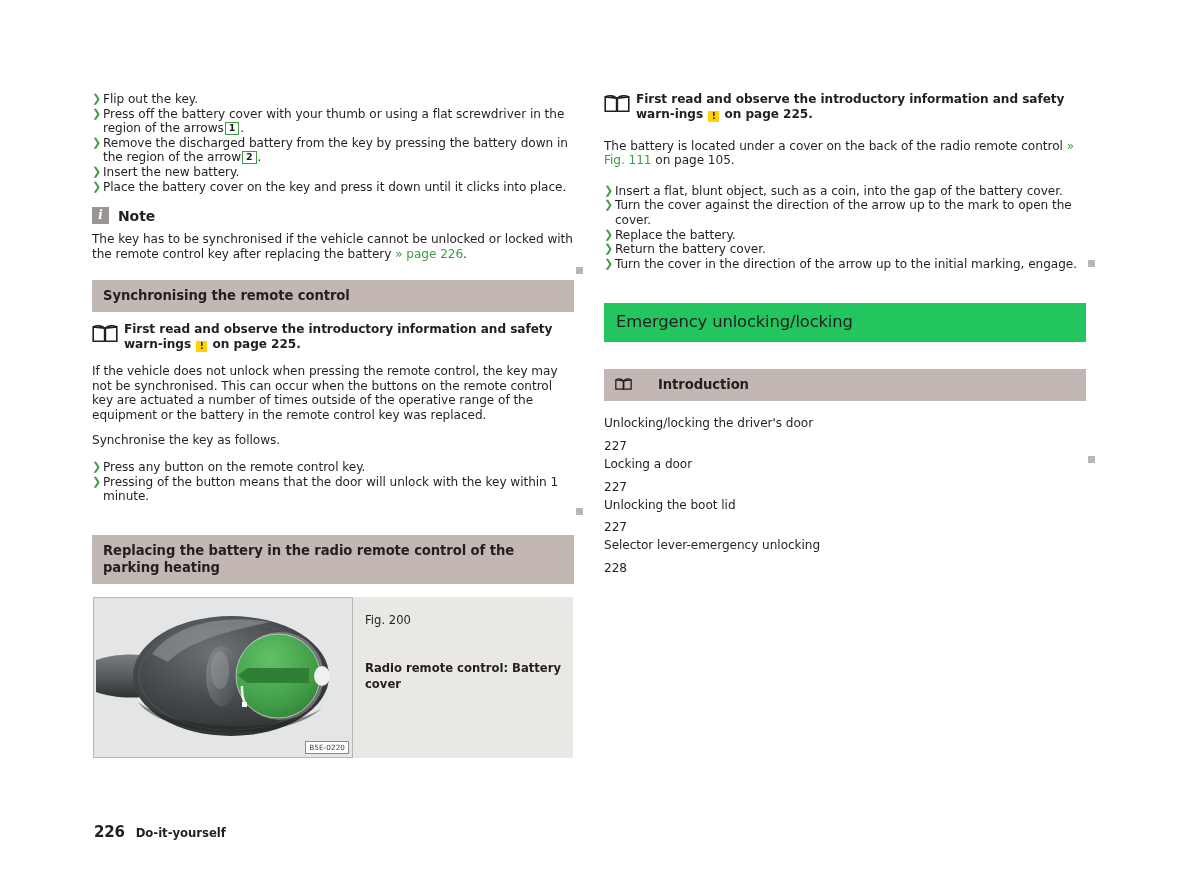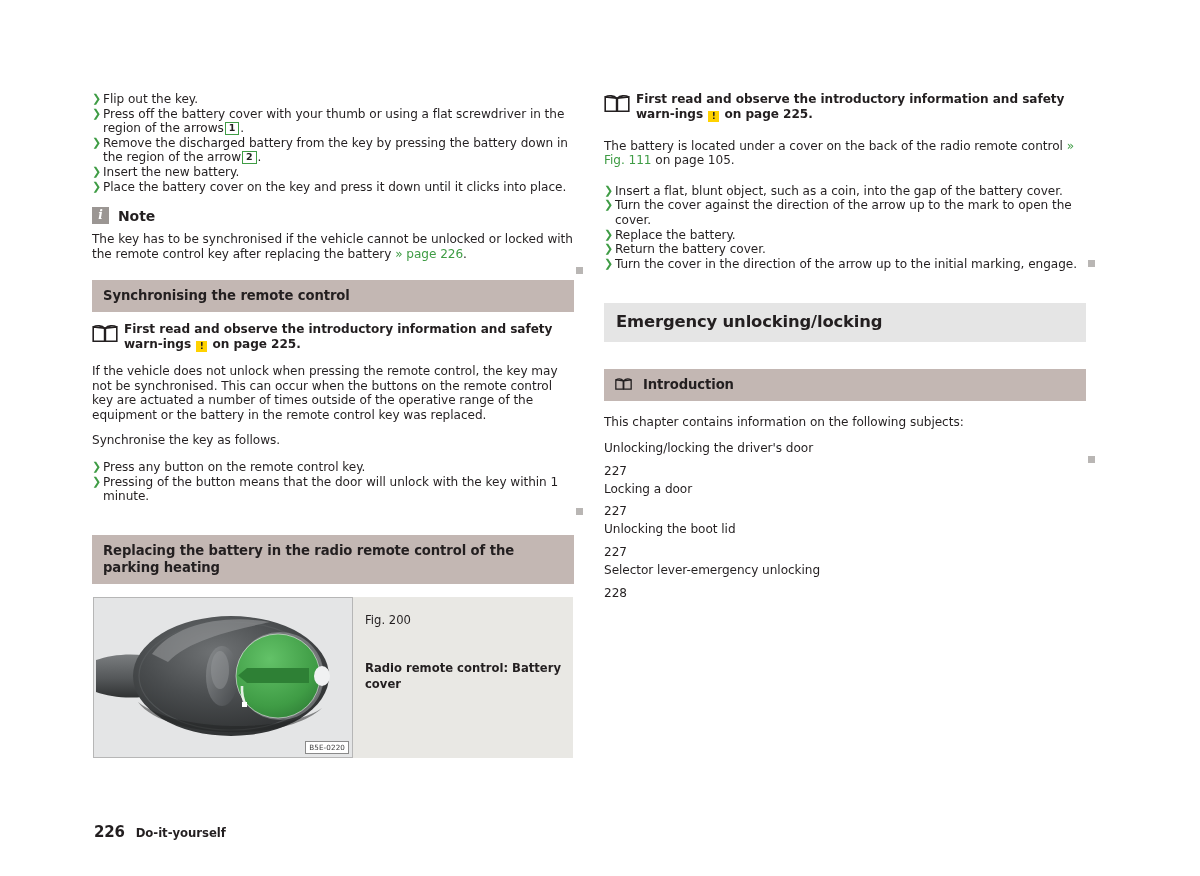--- a/index.html
+++ b/index.html
@@ -115,32 +115,32 @@
     background: #c3b7b3;
     padding: 7px 10px 8px 11px;
     font-size: 13.2px;
     font-weight: bold;
     line-height: 17px;
     letter-spacing: -0.1px;
     margin-bottom: 10px;
   }
   
   .bar-green {
-    background: #e5e5e5;
+    background: #22c55e;
     padding: 9px 11px 10px 12px;
     font-size: 16.4px;
-    font-weight: bold;
+    font-weight: normal;
     line-height: 20px;
     letter-spacing: -0.15px;
     margin-bottom: 9px;
   }
   .bar-grey.with-icon {
     display: flex;
     align-items: center;
-    gap: 11px;
+    gap: 26px;
     margin-top: 27px;
   }
 
   
   .readfirst {
     display: flex;
     align-items: flex-start;
     margin-bottom: 12px;
   }
   .readfirst .bookwrap {
@@ -437,21 +437,20 @@
           <svg width="17" height="13" viewBox="0 0 26 20" aria-hidden="true">
             <path d="M1.2 3.0 L1.2 17.2 L12.6 17.2 L12.6 4.3 Z" fill="none" stroke="#231f20" stroke-width="2"></path>
             <path d="M24.8 3.0 L24.8 17.2 L13.4 17.2 L13.4 4.3 Z" fill="none" stroke="#231f20" stroke-width="2"></path>
             <path d="M12.6 4.3 C10 1.5 5 1.0 1.2 3.0" fill="none" stroke="#231f20" stroke-width="2"></path>
             <path d="M13.4 4.3 C16 1.5 21 1.0 24.8 3.0" fill="none" stroke="#231f20" stroke-width="2"></path>
           </svg>
         </span>
         <span>Introduction</span>
       </div>
 
-      <p class="body-text" style="margin-bottom:0;">This chapter contains information on the following subjects:</p>
 
       <div class="toc">
         <div class="toc-row">
           <span class="t-label">Unlocking/locking the driver's door</span>
           <span class="t-leader"></span>
           <span class="t-page">227</span>
         </div>
         <div class="toc-row">
           <span class="t-label">Locking a door</span>
           <span class="t-leader"></span>

